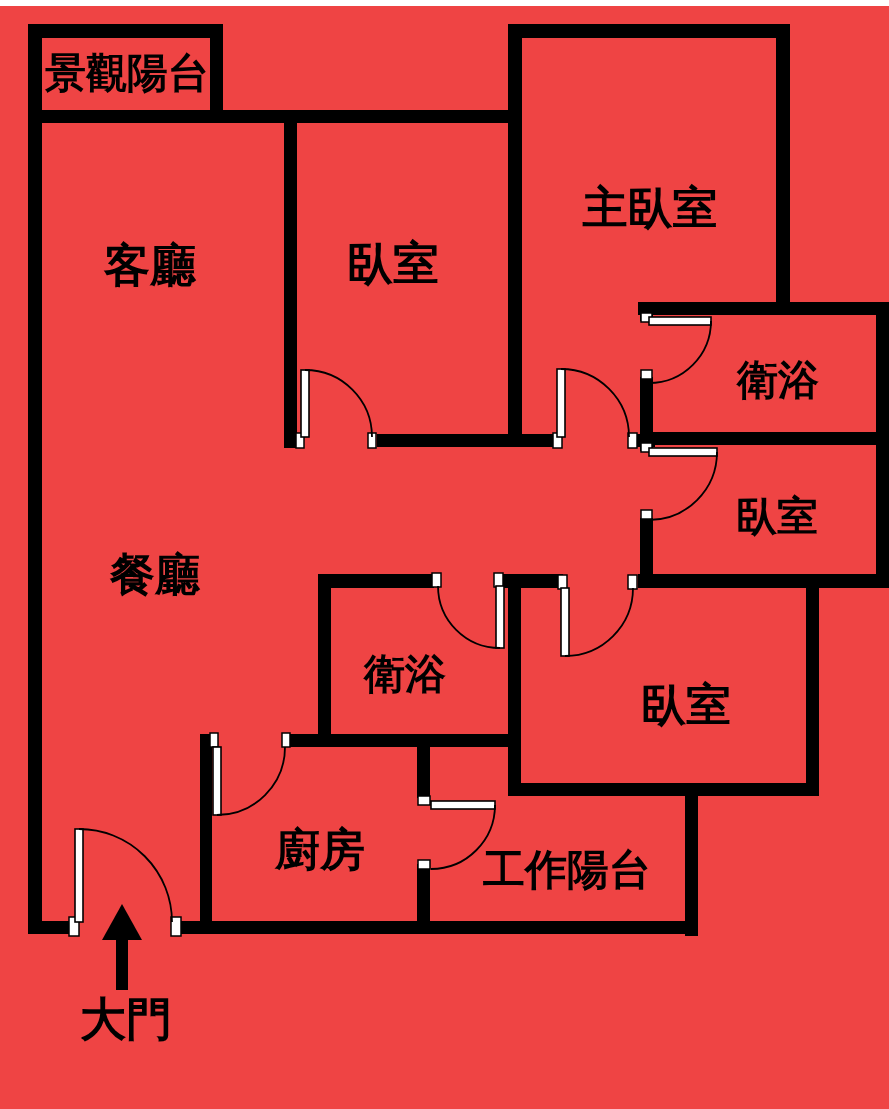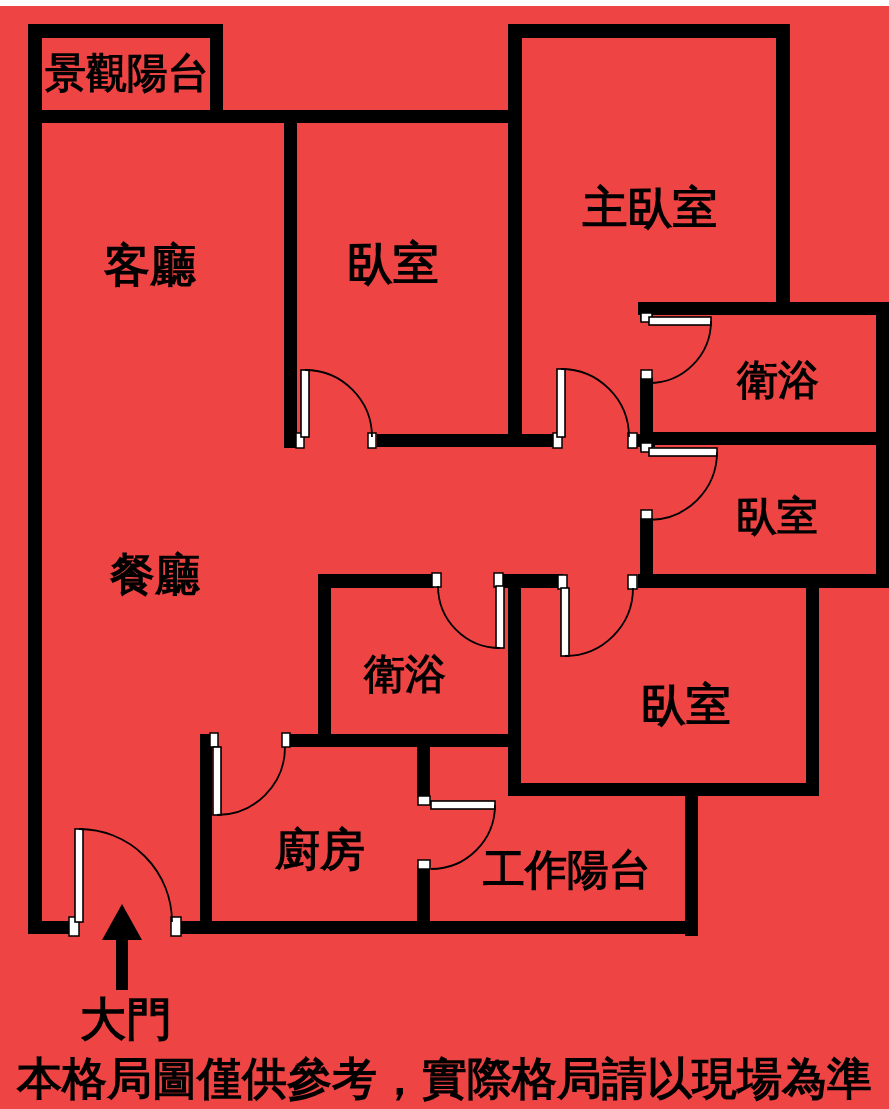--- a/index.html
+++ b/index.html
@@ -150,14 +150,13 @@
         <text x="686" y="698" font-size="45" text-anchor="middle" dominant-baseline="central" fill="#000000">臥室</text>
         <text x="320" y="843" font-size="45" text-anchor="middle" dominant-baseline="central" fill="#000000">廚房</text>
         <text x="567" y="863" font-size="42" text-anchor="middle" dominant-baseline="central" fill="#000000">工作陽台</text>
         <text x="126" y="1013" font-size="46" text-anchor="middle" dominant-baseline="central" fill="#000000">大門</text>
       </g>
     <g id="g-arrow">
         <rect x="116" y="928" width="12" height="56" fill="#000000"></rect>
         <polygon points="122,898 102,934 142,934" fill="#000000"></polygon>
       </g>
   </svg>
-  <div class="disclaimer">本格局圖僅供參考，實際格局請以現場為準</div>
 </div>
 
 </body></html>

